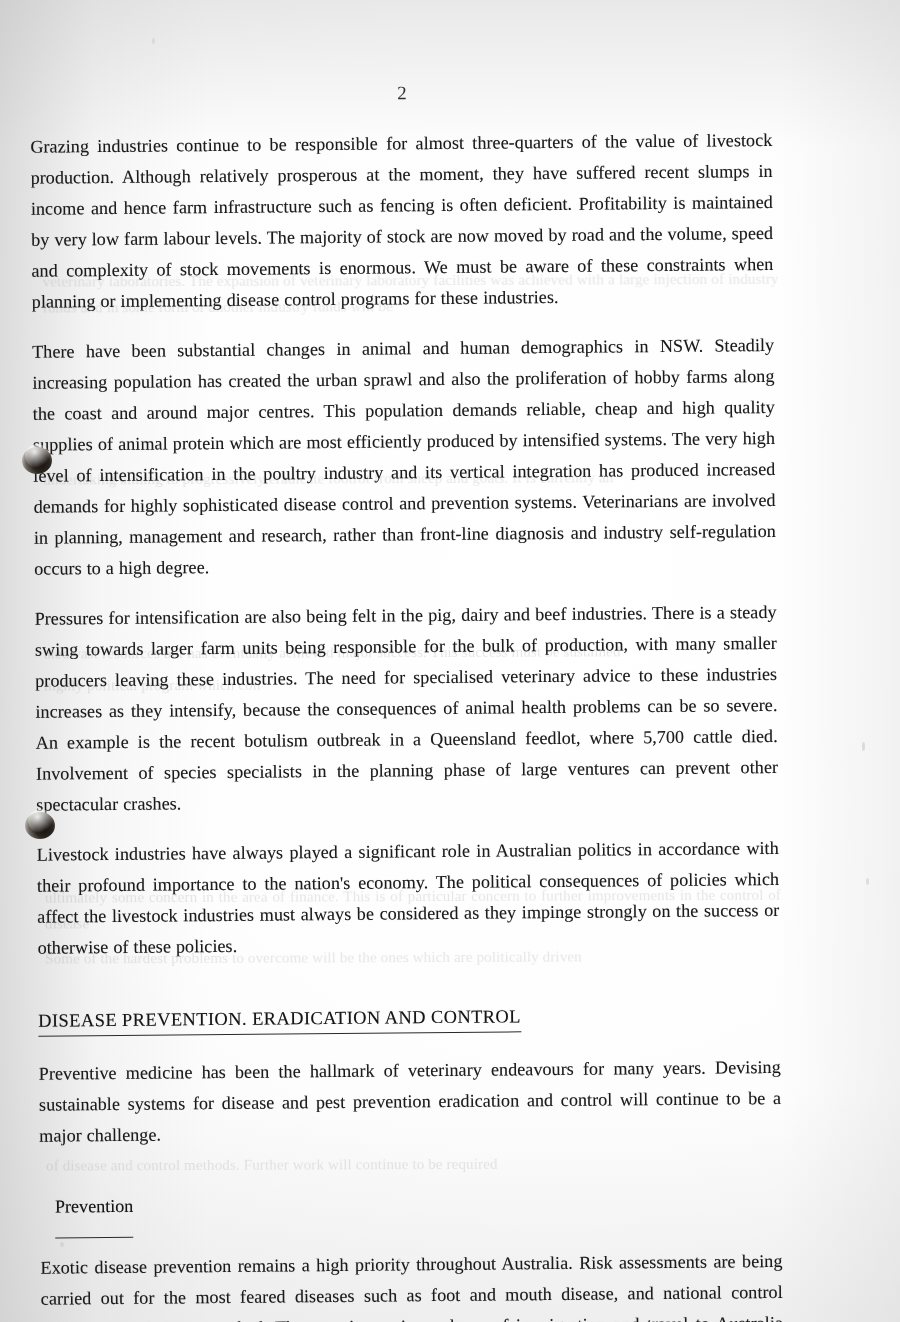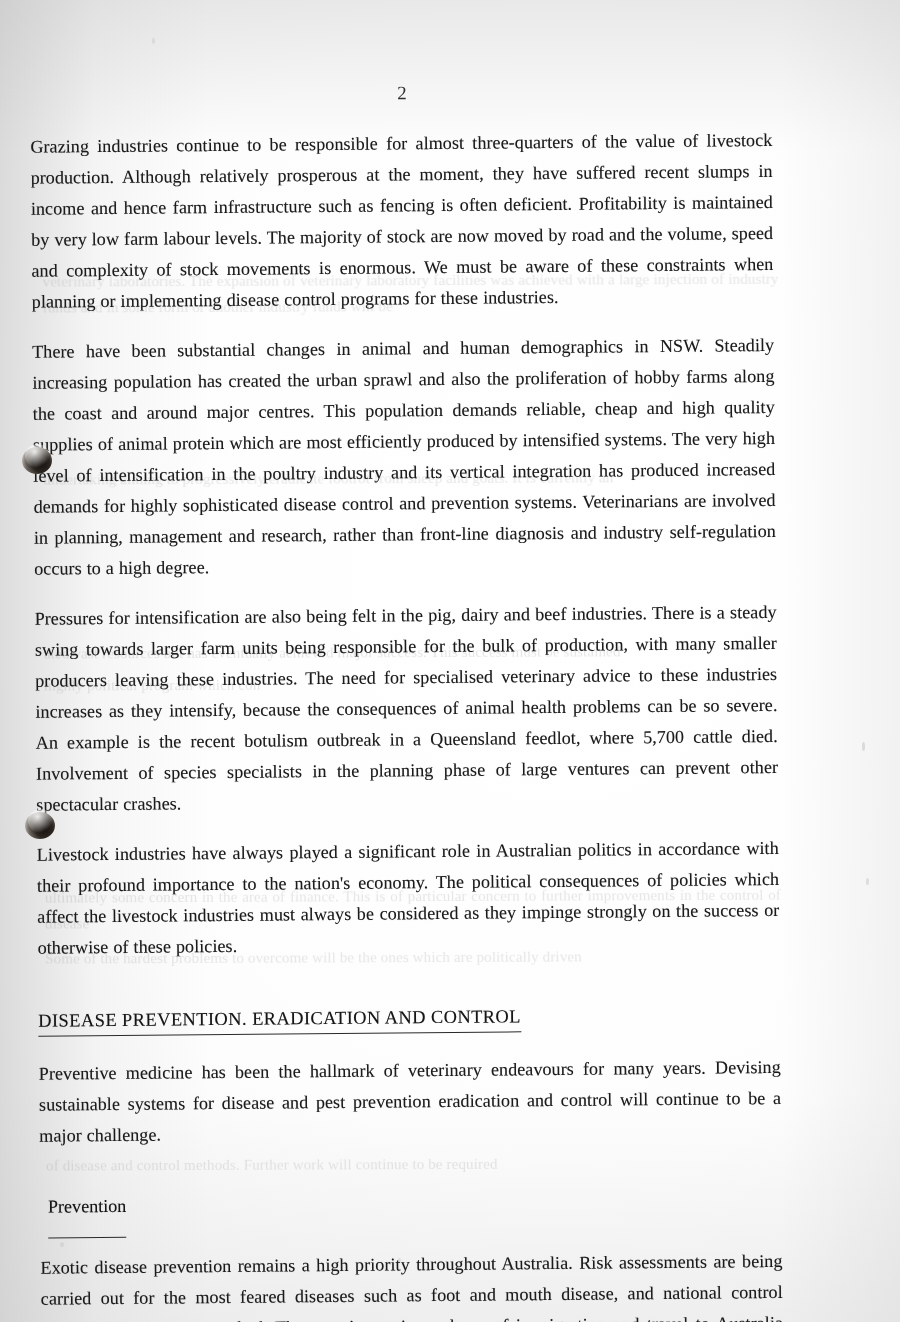--- a/index.html
+++ b/index.html
@@ -109,21 +109,21 @@
     font-weight: normal;
     color: #161616;
     letter-spacing: 0.45px;
     display: inline-block;
     border-bottom: 1.5px solid #2a2a2a;
     padding-bottom: 1px;
     text-shadow: 0 0 0.7px rgba(40,40,40,0.45);
   }
 
   h3.sub-heading {
-    margin: 23px 0 14px 8px;
+    margin: 23px 0 14px 15px;
     font-size: 18.1px;
     line-height: 26px;
     font-weight: normal;
     color: #161616;
     display: inline-block;
     border-bottom: 1.4px solid #2a2a2a;
     padding-bottom: 18px;
     text-shadow: 0 0 0.7px rgba(40,40,40,0.45);
   }
 

